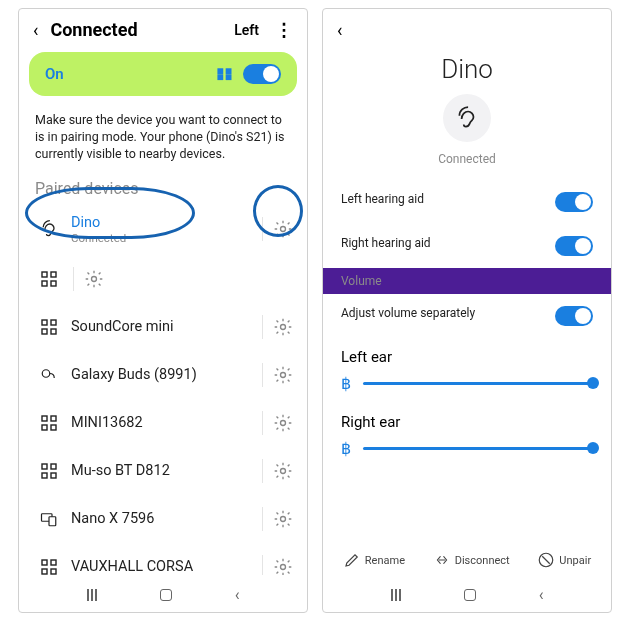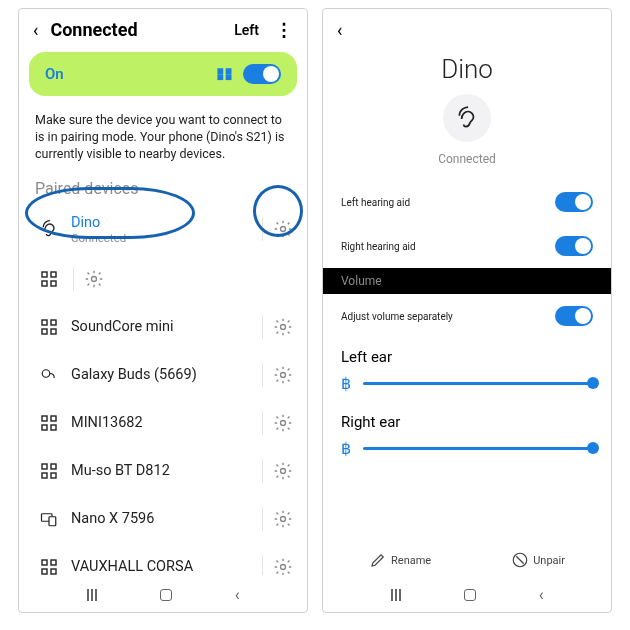--- a/index.html
+++ b/index.html
@@ -77,25 +77,25 @@
   }
   
   .bigname { text-align:center; font-size:26px; font-weight:300; color:#222; padding:14px 0 10px 0;}
   .devicon-wrap { display:flex; flex-direction:column; align-items:center; gap:10px; padding-bottom:14px;}
   .devicon {
     width:48px; height:48px; border-radius:50%; background:#f2f2f4;
     display:flex; align-items:center; justify-content:center;
   }
   .conn-label { font-size:12px; color:#8a8a8a;}
   .setting-row {
-    display:flex; align-items:center; padding: 12px 18px;
-    font-size:10px; color:#222;
+    display:flex; padding: 12px 18px;
+    font-size:12px; color:#222;
   }
   .setting-row .lbl{flex:1;}
-  .mini-section { font-size:12px; color:#8a8a8a; background:#000000; padding:6px 18px;}
+  .mini-section { font-size:12px; color:#8a8a8a; background:#4c1d95; padding:6px 18px;}
   .slider-block { padding: 10px 18px 4px 18px;}
   .slider-block .slabel{ font-size:15px; color:#000000; margin-bottom:8px;}
   .slider-row{ display:flex; align-items:center; gap:12px;}
   .bt-icon{ color:#1a7fe0; font-size:16px;}
   .slider {
     flex:1; height:3px; background:#1a7fe0; position:relative; border-radius:2px;
   }
   .slider::after{
     content:""; position:absolute; right:-6px; top:-5px;
     width:12px; height:12px; border-radius:50%; background:#1a7fe0;
@@ -192,21 +192,21 @@
     </div>
 
     <div class="row">
       <span class="icon-col">
           <svg width="18" height="18" viewBox="0 0 24 24" fill="none" stroke="#222" stroke-width="1.6">
             <circle cx="8" cy="10" r="5"></circle>
             <path d="M13 10c4 0 6 3 6 6"></path>
           </svg>
         </span>
       <span class="text-col">
-          <div class="name">Galaxy Buds (5669)</div>
+          <div class="name">Galaxy Buds (8991)</div>
         </span>
       <span class="sep"></span>
       <span class="gear">
           <svg width="20" height="20" viewBox="0 0 24 24" fill="none" stroke="#888" stroke-width="1.6">
             <circle cx="12" cy="12" r="3"></circle>
             <path d="M12 2v3M12 19v3M4.2 4.2l2.1 2.1M17.7 17.7l2.1 2.1M2 12h3M19 12h3M4.2 19.8l2.1-2.1M17.7 6.3l2.1-2.1"></path>
           </svg>
         </span>
     </div>
 
@@ -362,20 +362,28 @@
 
   <div class="bottom-actions">
     <div class="ba">
       <svg width="18" height="18" viewBox="0 0 24 24" fill="none" stroke="#444" stroke-width="1.6">
           <path d="M4 20l4-1 11-11-3-3L5 16l-1 4z"></path>
         </svg>
       <span class="ba-label">Rename</span>
     </div>
     <div class="ba">
       <svg width="18" height="18" viewBox="0 0 24 24" fill="none" stroke="#444" stroke-width="1.6">
+          <path d="M8 12h8"></path>
+          <path d="M10 7l-4 5 4 5"></path>
+          <path d="M14 7l4 5-4 5"></path>
+        </svg>
+      <span class="ba-label">Disconnect</span>
+    </div>
+    <div class="ba">
+      <svg width="18" height="18" viewBox="0 0 24 24" fill="none" stroke="#444" stroke-width="1.6">
           <circle cx="12" cy="12" r="9"></circle>
           <path d="M7 7l10 10"></path>
         </svg>
       <span class="ba-label">Unpair</span>
     </div>
   </div>
 
   <div class="navbar">
     <span class="nav-recent">
         <span></span>

